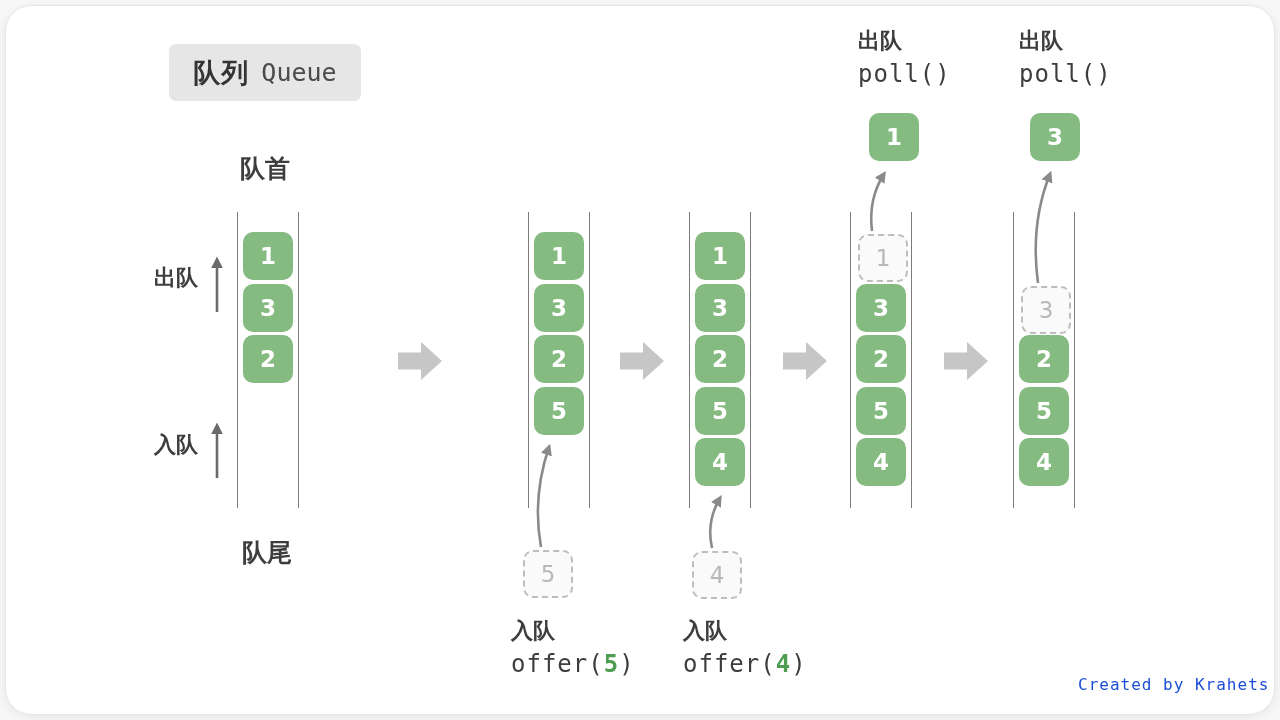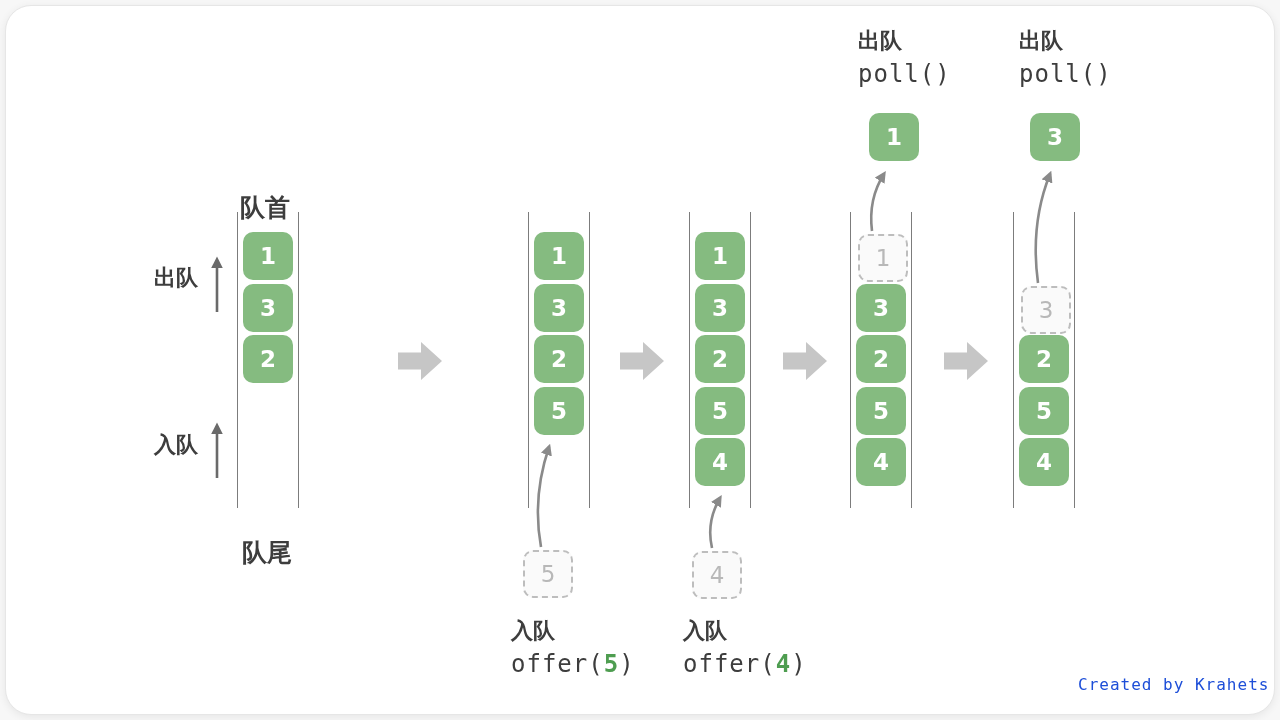--- a/index.html
+++ b/index.html
@@ -18,21 +18,21 @@
 
   .title-chip{
     position:absolute;left:169px;top:44px;width:192px;height:57px;
     background:#e6e6e6;border-radius:7px;
     display:flex;align-items:center;justify-content:center;gap:12px;
   }
   .title-zh{font-size:27px;font-weight:700;color:#343434;letter-spacing:1px;}
   .title-en{font-family:"DejaVu Sans Mono","Liberation Mono",monospace;font-size:25px;color:#4a4a4a;}
 
   .cjk-label{position:absolute;font-weight:700;color:#3d3d3d;white-space:nowrap;}
-  .lbl-front{left:240px;top:152px;font-size:25px;margin-top:39px;}
+  .lbl-front{left:240px;top:152px;font-size:25px;}
   .lbl-rear{left:242px;top:536px;font-size:25px;}
   .lbl-deq{left:154px;top:263px;font-size:22px;}
   .lbl-enq{left:154px;top:430px;font-size:22px;}
 
   .wall{position:absolute;top:212px;height:296px;width:0;border-left:1.6px solid #7c7c7c;}
 
   .qbox{
     position:absolute;width:50px;height:48px;border-radius:10px;
     background:#85BB80;color:#ffffff;
     display:flex;align-items:center;justify-content:center;
@@ -59,20 +59,24 @@
   }
 
   svg.overlay{position:absolute;left:0;top:0;pointer-events:none;}
 </style>
 </head>
 <body>
 
 <div class="stage">
   <div class="card"></div>
 
+  <div class="title-chip">
+    <span class="title-zh">队列</span>
+    <span class="title-en">Queue</span>
+  </div>
 
   <div class="cjk-label lbl-front">队首</div>
   <div class="cjk-label lbl-rear">队尾</div>
   <div class="cjk-label lbl-deq">出队</div>
   <div class="cjk-label lbl-enq">入队</div>
 
   <div class="wall" style="left:237px"></div>
   <div class="wall" style="left:298px"></div>
   <div class="wall" style="left:528px"></div>
   <div class="wall" style="left:589px"></div>

